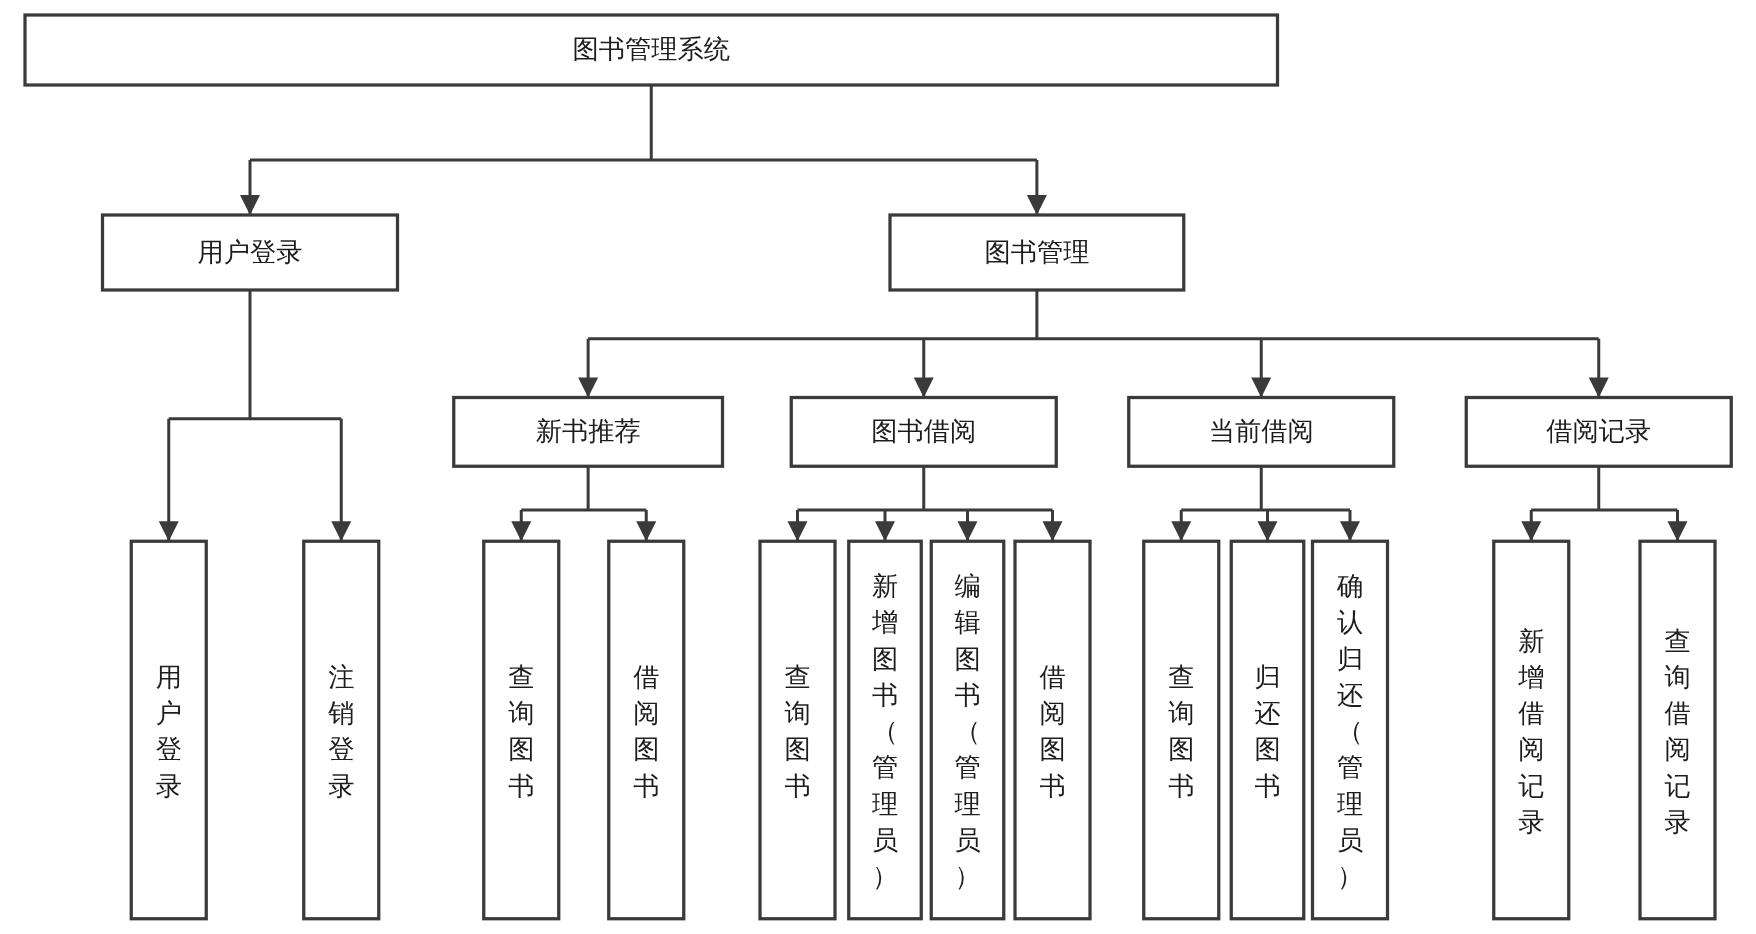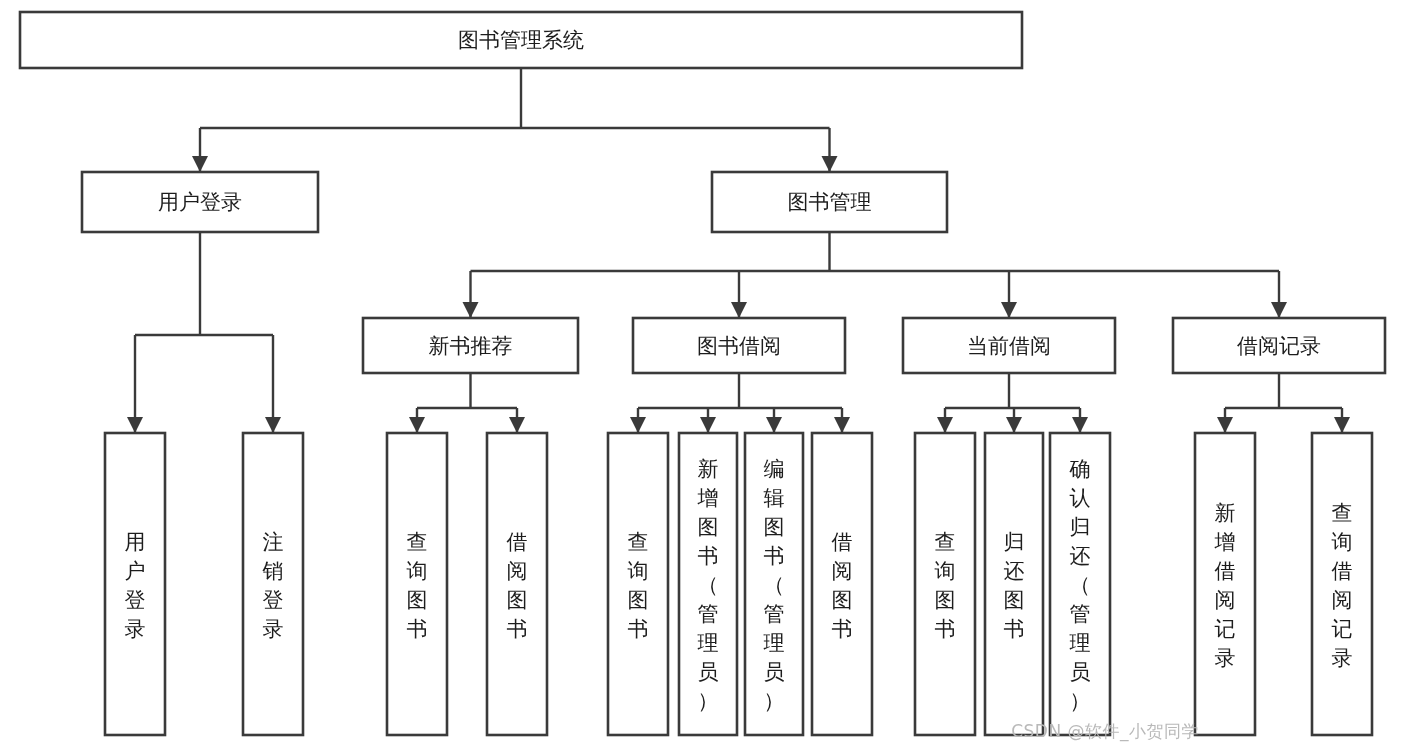--- a/index.html
+++ b/index.html
@@ -217,14 +217,13 @@
         <g>
           <rect class="node-box" x="1195" y="433" width="60" height="302"></rect>
           <text class="node-label-v" x="1225" y="519.62"><tspan x="1225" dy="0">新</tspan><tspan x="1225" dy="29">增</tspan><tspan x="1225" dy="29">借</tspan><tspan x="1225" dy="29">阅</tspan><tspan x="1225" dy="29">记</tspan><tspan x="1225" dy="29">录</tspan></text>
         </g>
         <g>
           <rect class="node-box" x="1312" y="433" width="60" height="302"></rect>
           <text class="node-label-v" x="1342" y="519.62"><tspan x="1342" dy="0">查</tspan><tspan x="1342" dy="29">询</tspan><tspan x="1342" dy="29">借</tspan><tspan x="1342" dy="29">阅</tspan><tspan x="1342" dy="29">记</tspan><tspan x="1342" dy="29">录</tspan></text>
         </g>
       </g>
   </svg>
-  <div class="watermark-text">CSDN @软件_小贺同学</div>
 </div>
 
 </body></html>

